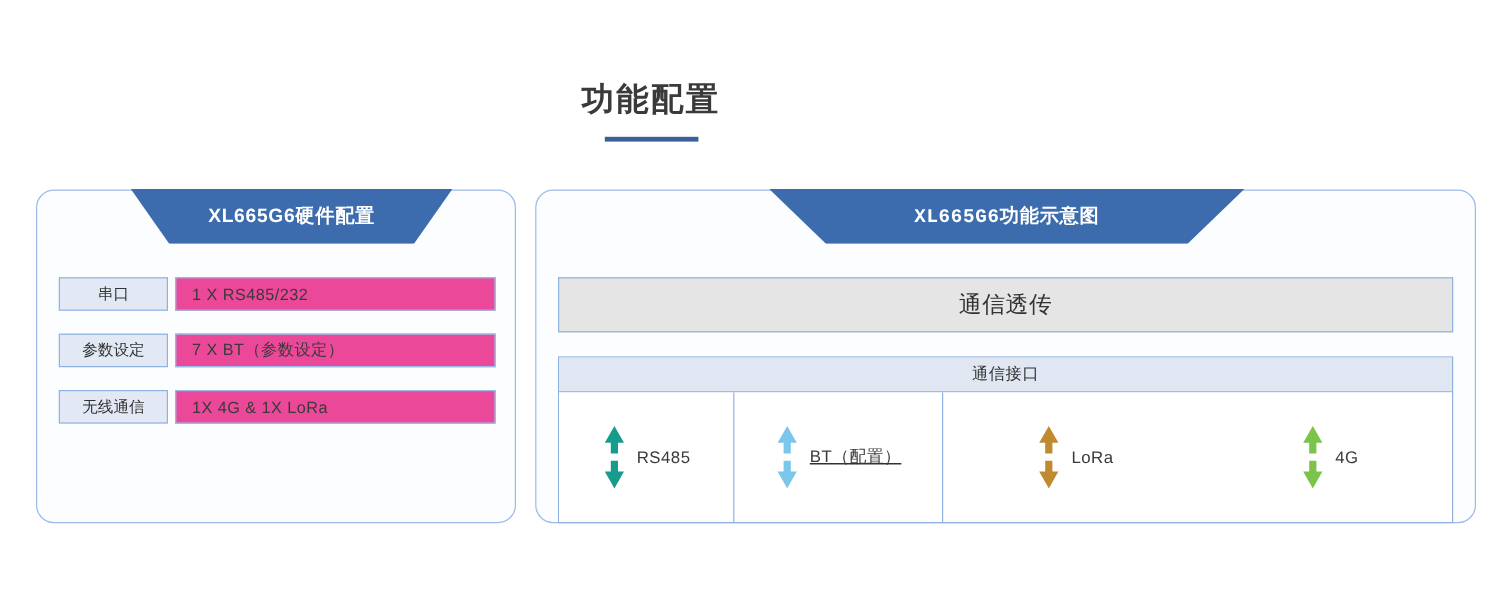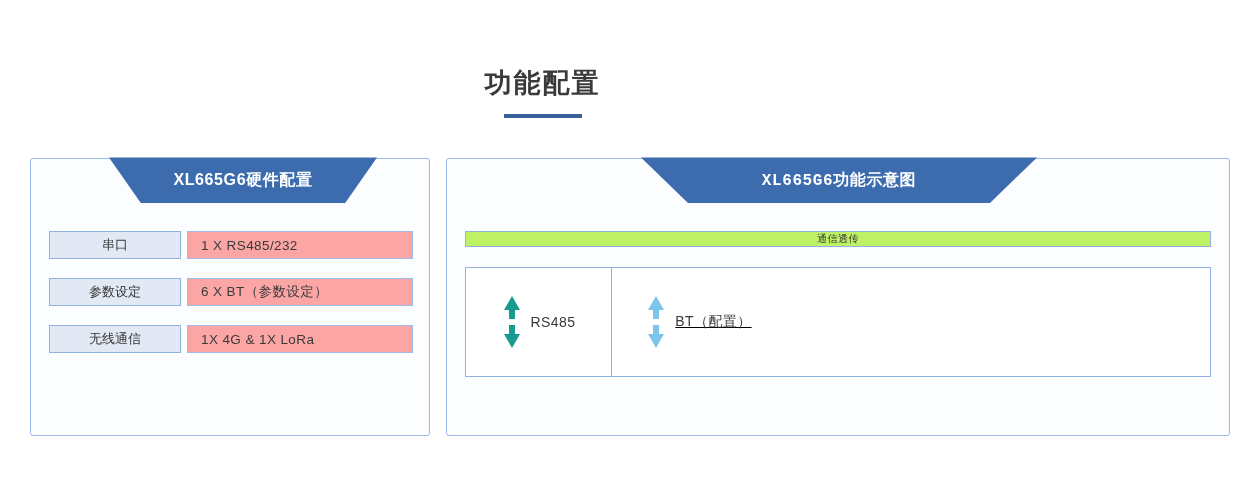--- a/index.html
+++ b/index.html
@@ -35,21 +35,21 @@
     height: 4px;
     background: #3a6099;
     margin: 14px auto 0 auto;
   }
 
   
   .panel {
     position: absolute;
     background: #fcfdff;
     border: 1.6px solid #9dbbe8;
-    border-radius: 3px;
+    border-radius: 15px;
     box-sizing: border-box;
   }
   .panel-left {
     left: 30px;
     top: 158px;
     width: 400px;
     height: 278px;
   }
   .panel-right {
     left: 446px;
@@ -92,60 +92,60 @@
     top: 72px;
     width: 364px;
   }
   .spec-row {
     display: flex;
     align-items: stretch;
     margin-bottom: 19px;
     height: 28px;
   }
   .spec-label {
-    width: 132px;
+    width: 91px;
     background: #e2e9f5;
     border: 1px solid #8fb2e3;
     box-sizing: border-box;
     display: flex;
     align-items: center;
     justify-content: center;
     font-size: 13px;
     color: #333333;
   }
   .spec-value {
     flex: 1;
     margin-left: 6px;
-    background: #fca5a5;
+    background: #ec4899;
     border: 1px solid #9dbbe8;
     box-sizing: border-box;
     display: flex;
     align-items: center;
     padding-left: 13px;
     font-size: 13.5px;
     color: #3a3a3a;
     letter-spacing: 0.4px;
   }
 
   
   .diagram {
     position: absolute;
     left: 18px;
     top: 72px;
     width: 746px;
   }
   .bar {
-    height: 16px;
-    background: #bef264;
+    height: 46px;
+    background: #e5e5e5;
     border: 1.3px solid #8fb2e3;
     box-sizing: border-box;
     display: flex;
     align-items: center;
     justify-content: center;
-    font-size: 10px;
+    font-size: 19px;
     color: #333333;
     letter-spacing: 0.5px;
   }
   .bar-transmit {
     margin-bottom: 20px;
   }
   .iface-group {
     border: 1.3px solid #8fb2e3;
     box-sizing: border-box;
   }
@@ -209,39 +209,40 @@
 
   <div class="spec-rows">
 
     <div class="spec-row">
       <div class="spec-label">串口</div>
       <div class="spec-value">1 X RS485/232</div>
     </div>
 
     <div class="spec-row">
       <div class="spec-label">参数设定</div>
-      <div class="spec-value">6 X BT（参数设定）</div>
+      <div class="spec-value">7 X BT（参数设定）</div>
     </div>
 
     <div class="spec-row">
       <div class="spec-label">无线通信</div>
       <div class="spec-value">1X 4G &amp; 1X LoRa</div>
     </div>
 
   </div>
 </div>
 
 <div class="panel panel-right">
   <div class="banner">XL665G6功能示意图</div>
 
   <div class="diagram">
 
     <div class="bar bar-transmit">通信透传</div>
 
     <div class="iface-group">
+      <div class="iface-header">通信接口</div>
 
       <div class="iface-cells">
 
         <div class="iface-cell cell-rs485">
           <div class="iface-item">
             <svg class="arrow-ico" viewBox="0 0 20 54">
               <polygon points="10,1 18,15 13,15 13,24 7,24 7,15 2,15" fill="#169b8e"></polygon>
               <polygon points="10,53 18,39 13,39 13,30 7,30 7,39 2,39" fill="#169b8e"></polygon>
             </svg>
             <span class="iface-text">RS485</span>
@@ -251,18 +252,37 @@
         <div class="iface-cell cell-bt">
           <div class="iface-item">
             <svg class="arrow-ico" viewBox="0 0 20 54">
               <polygon points="10,1 18,15 13,15 13,24 7,24 7,15 2,15" fill="#7cc6ec"></polygon>
               <polygon points="10,53 18,39 13,39 13,30 7,30 7,39 2,39" fill="#7cc6ec"></polygon>
             </svg>
             <span class="iface-text">BT（配置）</span>
           </div>
         </div>
 
+        <div class="iface-cell cell-wide">
+
+          <div class="iface-item">
+            <svg class="arrow-ico" viewBox="0 0 20 54">
+              <polygon points="10,1 18,15 13,15 13,24 7,24 7,15 2,15" fill="#c08a2e"></polygon>
+              <polygon points="10,53 18,39 13,39 13,30 7,30 7,39 2,39" fill="#c08a2e"></polygon>
+            </svg>
+            <span class="iface-text">LoRa</span>
+          </div>
+
+          <div class="iface-item">
+            <svg class="arrow-ico" viewBox="0 0 20 54">
+              <polygon points="10,1 18,15 13,15 13,24 7,24 7,15 2,15" fill="#7cc34a"></polygon>
+              <polygon points="10,53 18,39 13,39 13,30 7,30 7,39 2,39" fill="#7cc34a"></polygon>
+            </svg>
+            <span class="iface-text">4G</span>
+          </div>
+
+        </div>
 
       </div>
     </div>
 
   </div>
 </div>
 
 </body></html>

